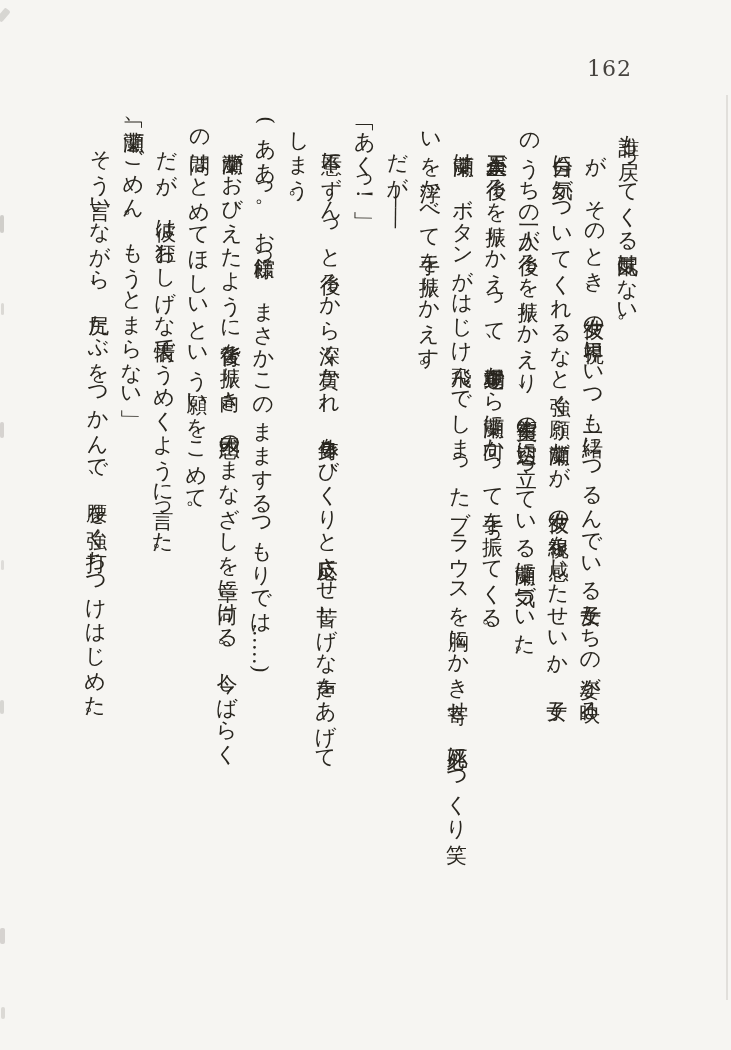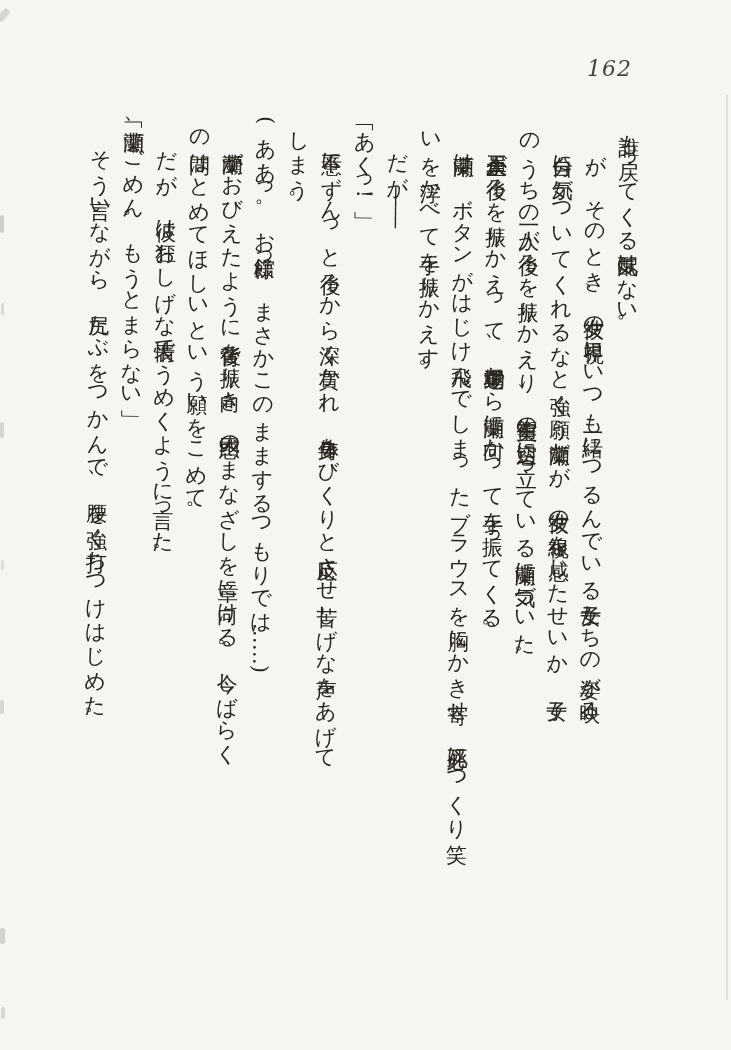--- a/index.html
+++ b/index.html
@@ -15,21 +15,20 @@
   }
   body {
     background: var(--bg);
     font-family: "DejaVu Serif", "Liberation Serif", serif;
     position: relative;
   }
   
   .page-number {
     position: absolute;
     top: 56px; left: 587px;
-    font-style: italic;
     font-size: 22px;
     letter-spacing: 1px;
     color: var(--page-num);
   }
   
   .text-block {
     position: absolute;
     top: 120px; right: 86px;
     height: 800px; width: 562px;
     writing-mode: vertical-rl;

